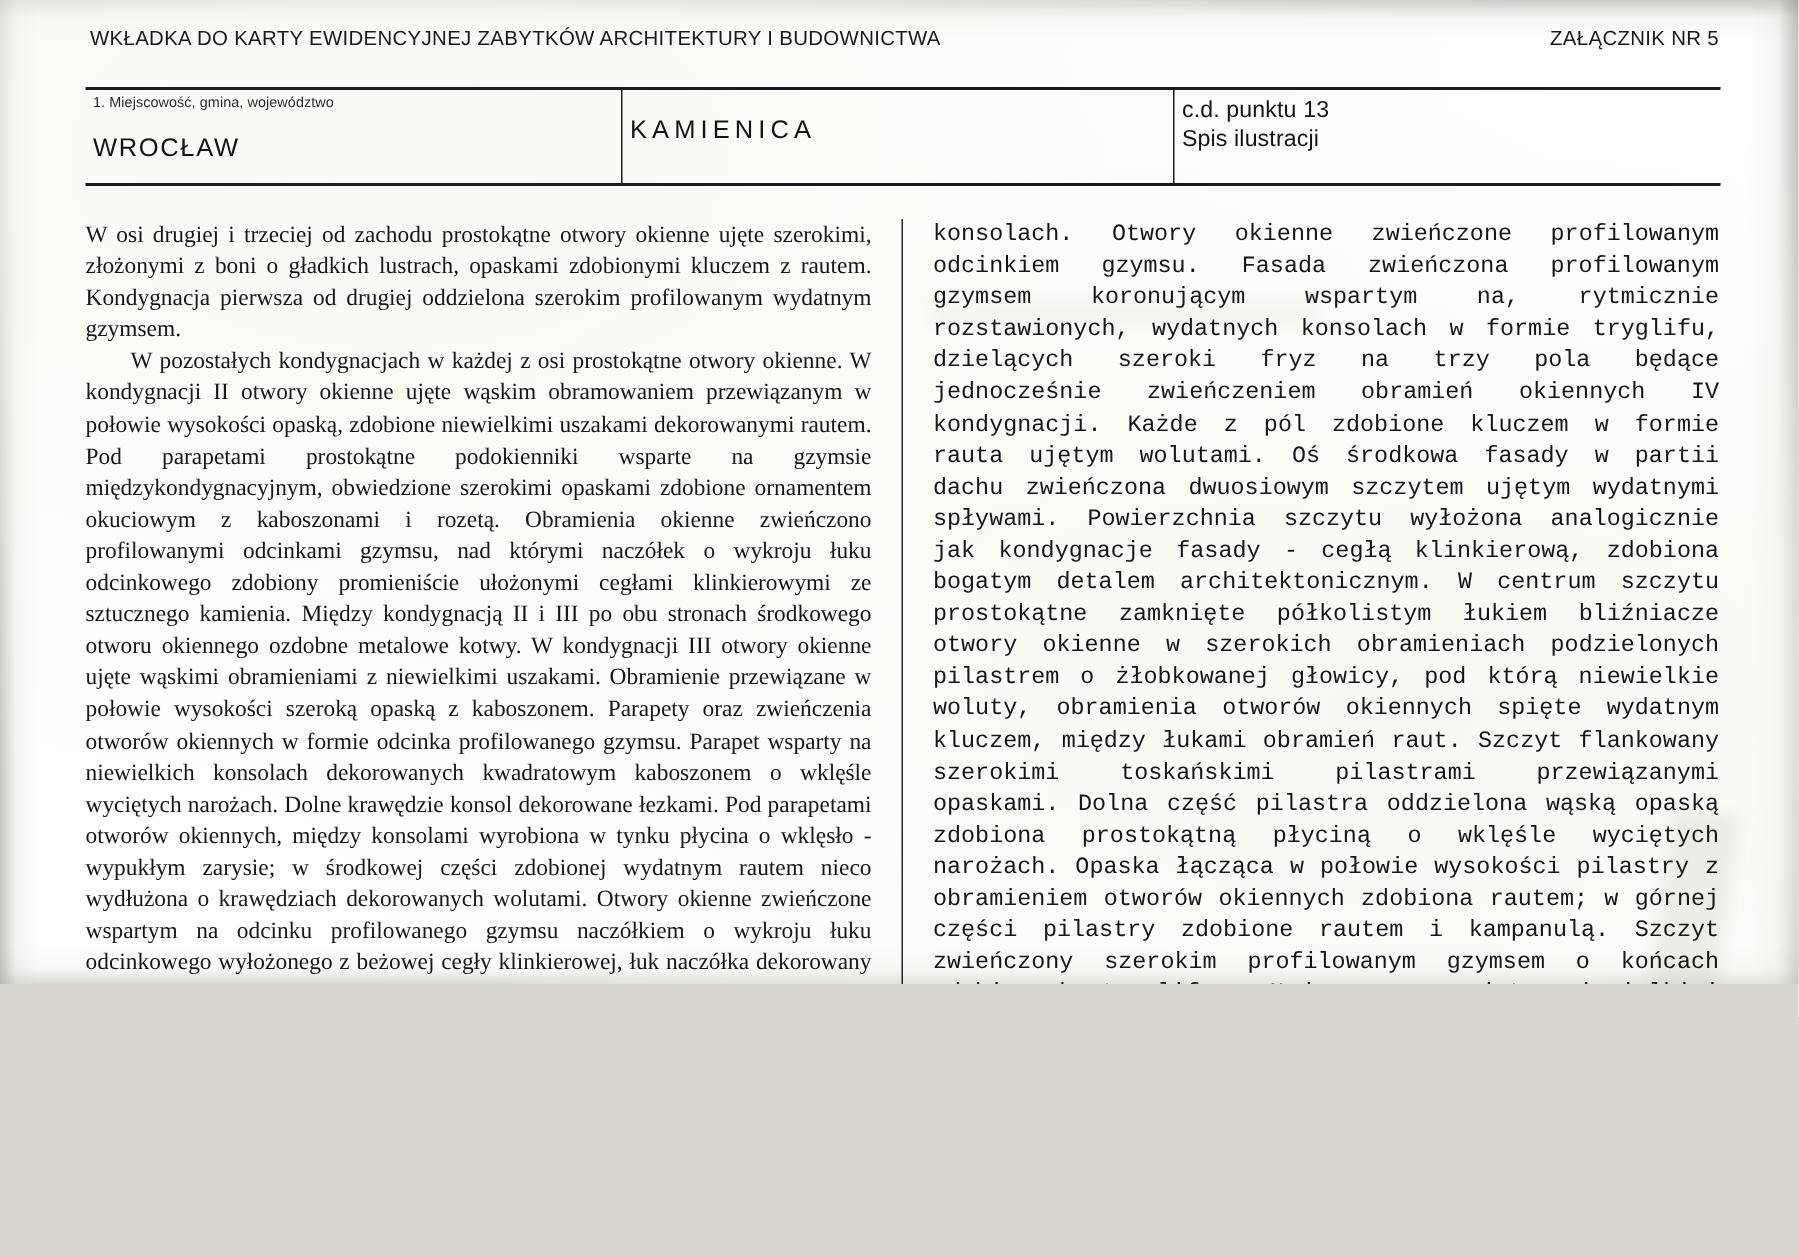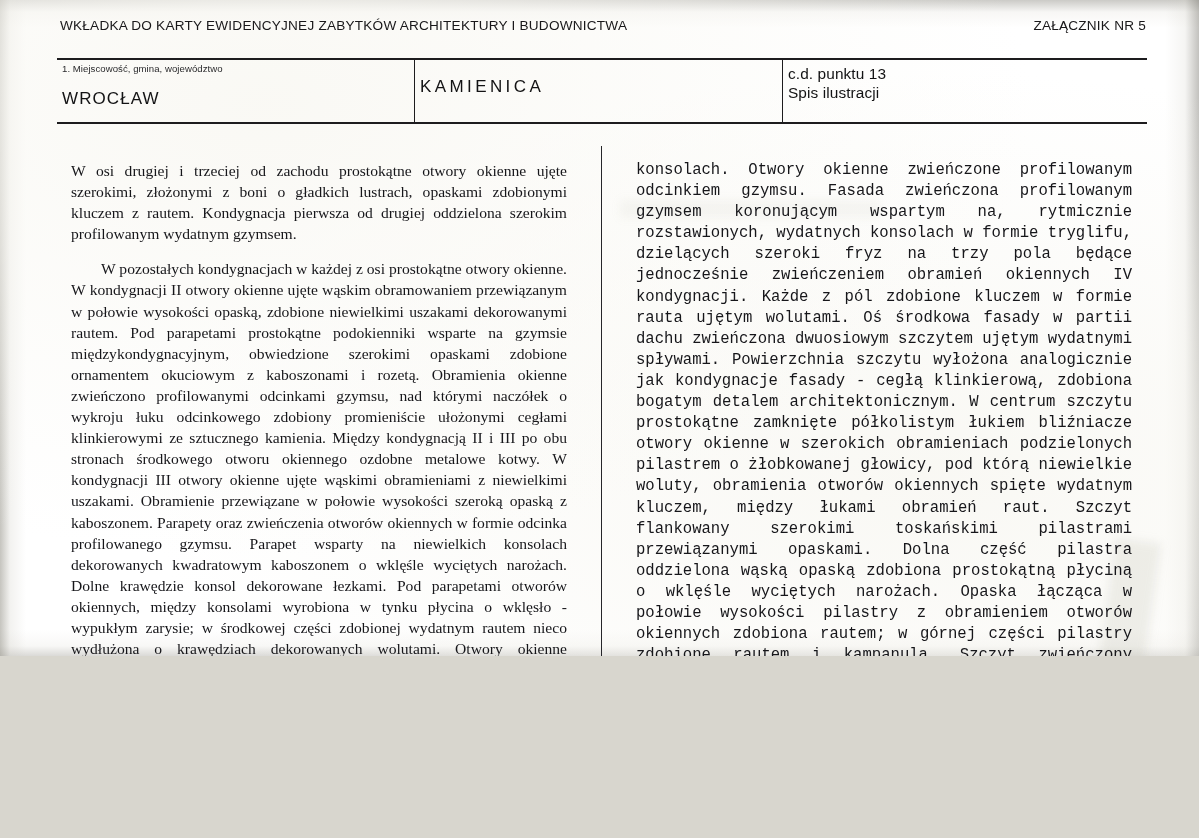--- a/index.html
+++ b/index.html
@@ -87,21 +87,21 @@
   }
   .col{
     width:524px;
     font-family:"Liberation Serif", serif;
     font-size:15.6px;
     line-height:21.1px;
     color:#16161a;
     text-align:justify;
     hyphens:none;
   }
-  .col p{margin:14px;}
+  .col p{margin:0;}
   .col p.ind{text-indent:30px;}
   .divider{
     width:1px;
     margin:0 20px 0 20px;
     background:#26262a;
     height:622px;
   }
   .col.right{width:524px;font-family:Liberation Mono, monospace;}
 
   

